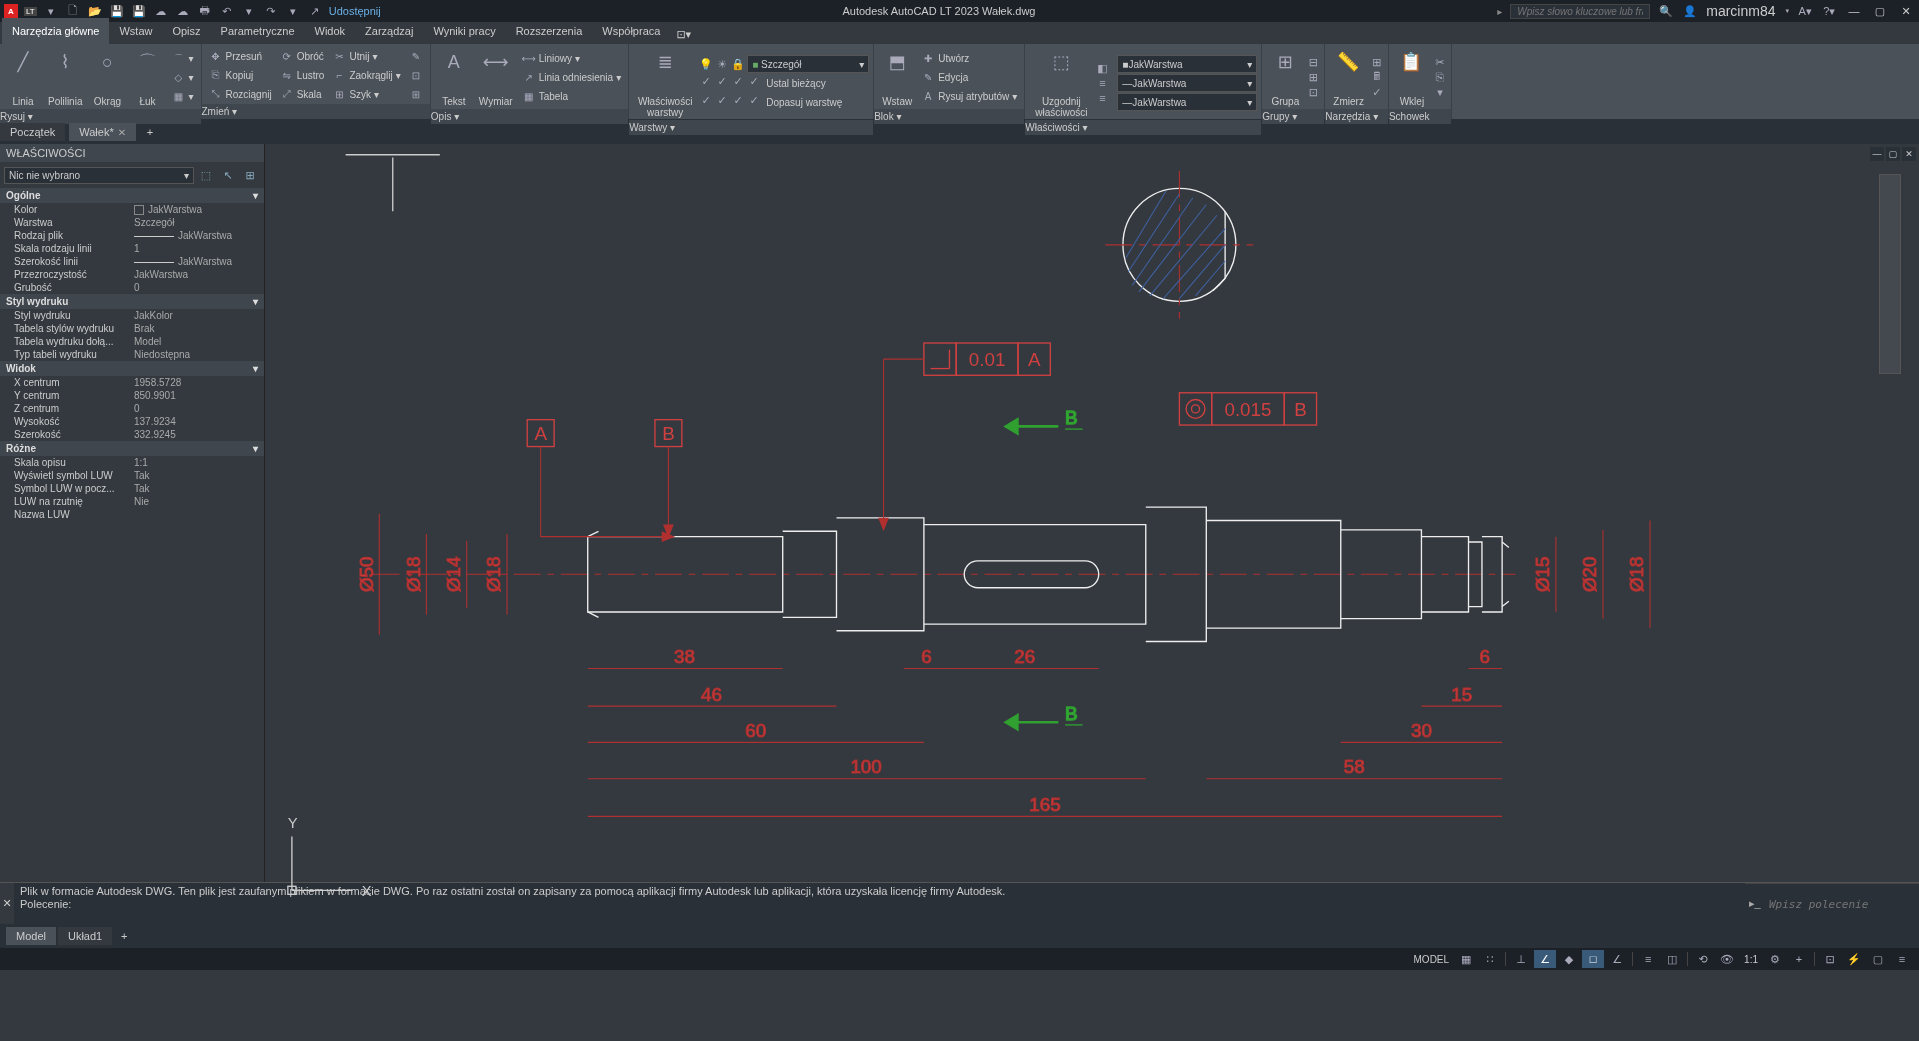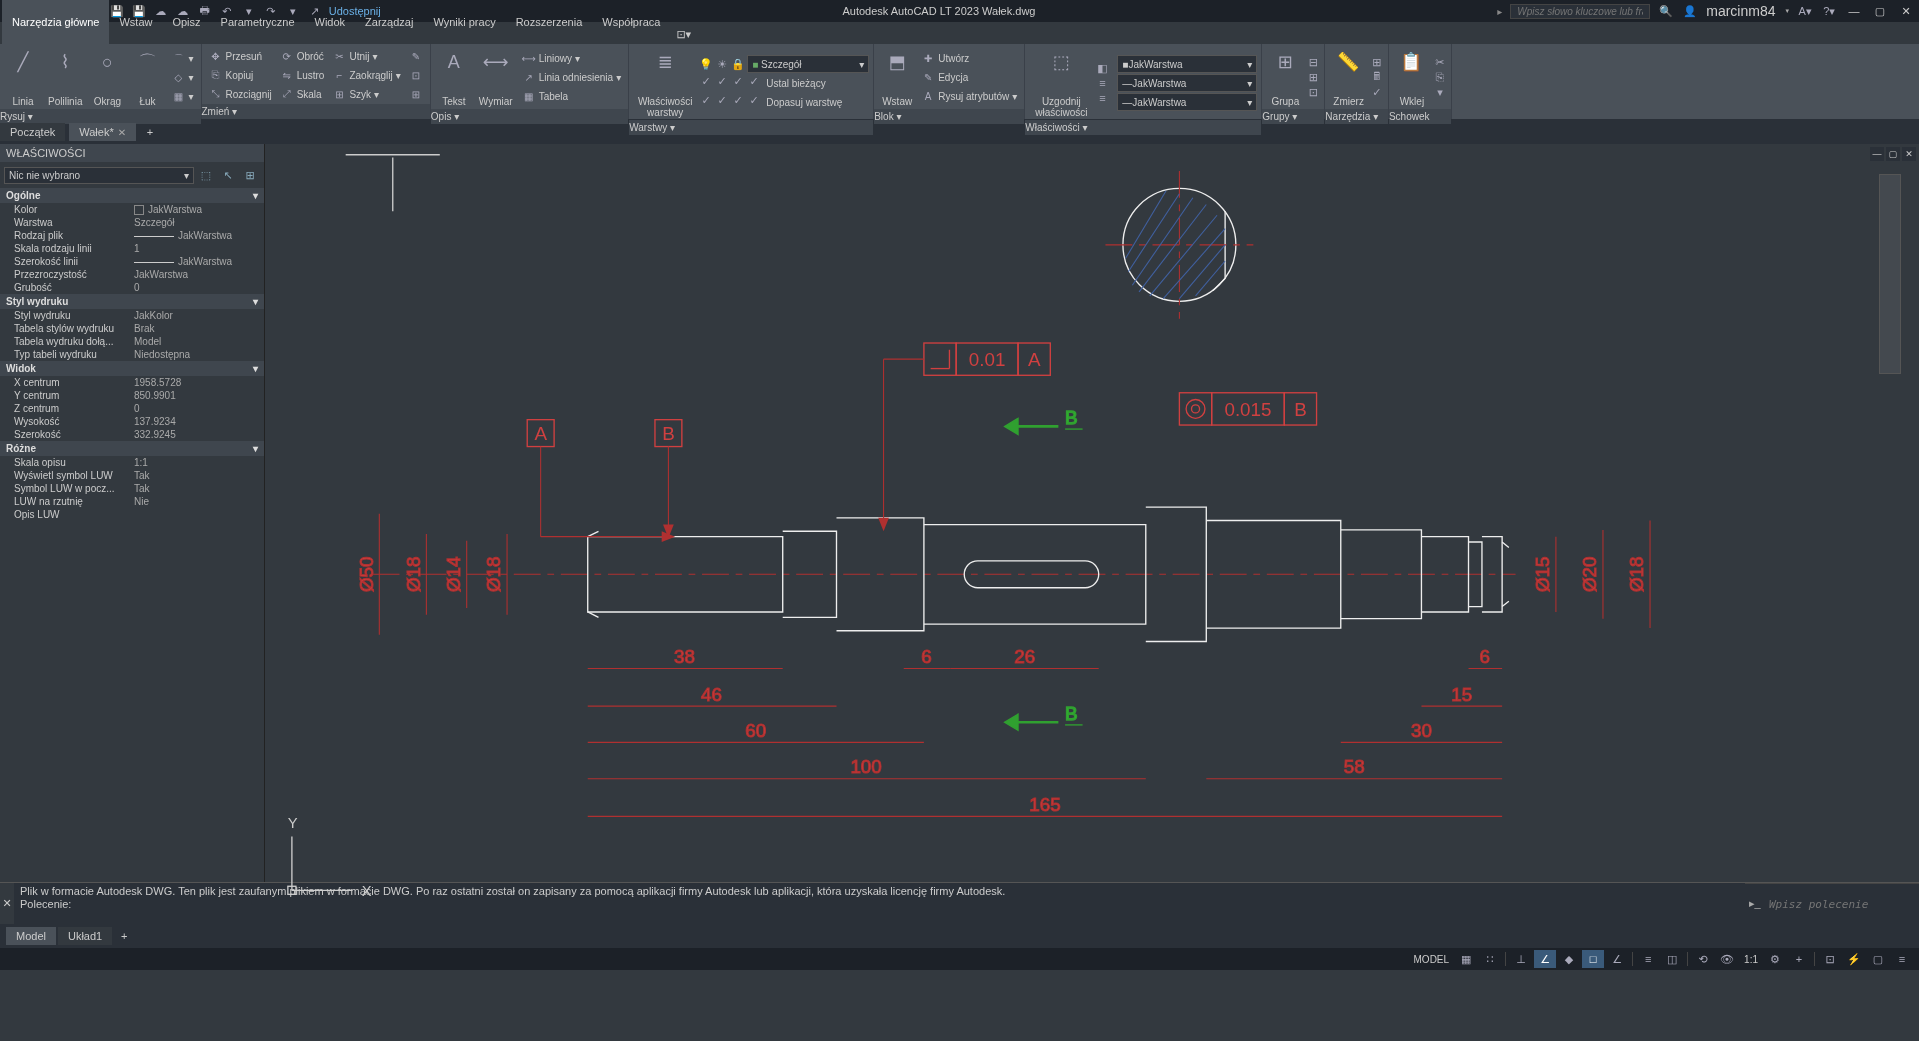--- a/index.html
+++ b/index.html
@@ -13,21 +13,21 @@
 .qat-icon { width: 16px; height: 16px; display: inline-flex; align-items: center; justify-content: center; color: #aab; cursor: pointer; }
 .share-link { color: #6ab0e6; font-size: 11px; }
 .titlebar-center { flex: 1; text-align: center; color: #ccc; font-size: 11px; }
 .titlebar-right { display: flex; align-items: center; gap: 8px; }
 .search-box { background: #2a3038; border: 1px solid #444; padding: 1px 6px; color: #888; font-style: italic; font-size: 10px; width: 140px; }
 .user-label { color: #ccc; font-size: 14px; }
 .win-btn { width: 18px; height: 16px; display: inline-flex; align-items: center; justify-content: center; color: #ccc; cursor: pointer; }
 
 
 .menubar { height: 22px; background: #33393f; display: flex; align-items: flex-end; padding-left: 2px; }
-.menu-tab { padding: 16px 10px; color: #ccc; font-size: 11px; cursor: pointer; }
+.menu-tab { padding: 7px 10px; color: #ccc; font-size: 11px; cursor: pointer; }
 .menu-tab.active { background: #4a5159; color: #fff; }
 
 
 .ribbon { height: 76px; background: #4a5159; display: flex; border-bottom: 1px solid #2a3038; }
 .ribbon-panel { display: flex; flex-direction: column; border-right: 1px solid #3a4049; padding: 2px 4px 0; }
 .ribbon-panel-body { flex: 1; display: flex; align-items: center; gap: 2px; }
 .ribbon-panel-title { color: #ccc; font-size: 10px; padding: 2px 0; background: #3f464e; margin: 0 -4px; }
 .big-btn { display: flex; flex-direction: column; align-items: center; justify-content: center; padding: 2px 4px; cursor: pointer; min-width: 38px; }
 .big-btn-icon { width: 28px; height: 28px; display: flex; align-items: center; justify-content: center; color: #aab; font-size: 18px; }
 .big-btn-label { font-size: 10px; color: #ccc; margin-top: 20px; }
@@ -499,21 +499,21 @@
         </div>
         <div class="props-row">
           <div class="props-label">Symbol LUW w pocz...</div>
           <div class="props-value">Tak</div>
         </div>
         <div class="props-row">
           <div class="props-label">LUW na rzutnię</div>
           <div class="props-value">Nie</div>
         </div>
         <div class="props-row">
-          <div class="props-label">Opis LUW</div>
+          <div class="props-label">Nazwa LUW</div>
           <div class="props-value"></div>
         </div>
       </div>
   </div>
 
   <div class="canvas-wrap">
     <div class="view-controls">
       <span class="view-btn">—</span>
       <span class="view-btn">▢</span>
       <span class="view-btn">✕</span>

